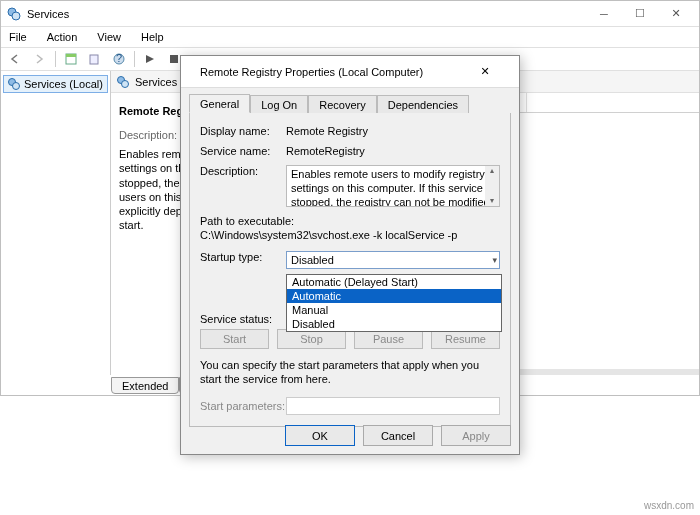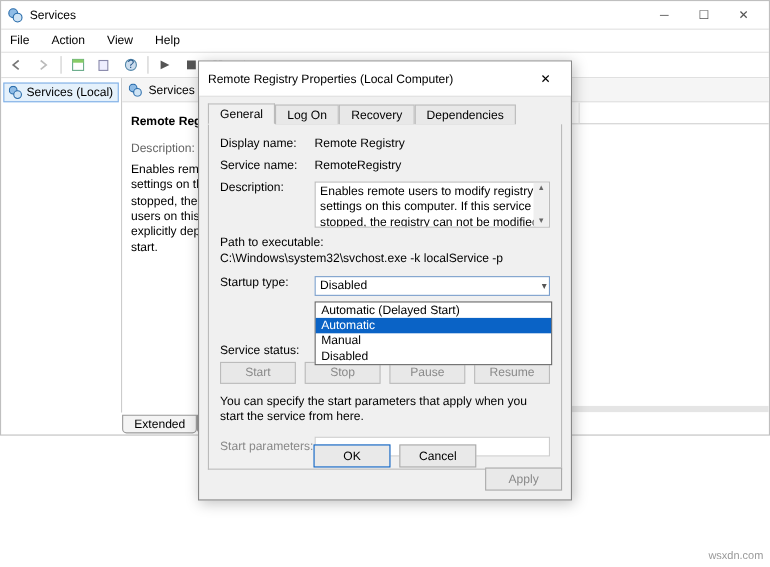--- a/index.html
+++ b/index.html
@@ -42,21 +42,21 @@
 .row div { padding: 0 6px; white-space: nowrap; overflow: hidden; text-overflow: ellipsis; }
 .row.sel { background: #e5e5e5; }
 .footer-tabs { position: absolute; left: 110px; bottom: 0; height: 20px; display: flex; align-items: flex-end; gap: 0; }
 .footer-tab { padding: 2px 10px 1px; border: 1px solid #999; border-top-left-radius: 0; border-top-right-radius: 0; border-bottom-left-radius: 4px; border-bottom-right-radius: 4px; background: #f4f4f4; position: relative; top: -1px; }
 .footer-tab.active { background: #f9a8d4; }
 
 .watermark { position: absolute; right: 6px; bottom: 4px; font-size: 10px; color: #999; margin-top: 40px; }
 
 
 .dlg { position: absolute; left: 180px; top: 55px; width: 340px; height: 400px; background: #f0f0f0; border: 1px solid #888; box-shadow: 2px 2px 12px rgba(0,0,0,.25); }
-.dlg-title { height: 32px; background: #fff; display: flex; align-items: center; padding: 0 8px; border-bottom: 1px solid #ddd; }
+.dlg-title { height: 32px; background: #fff; display: flex; align-items: center; padding: 0 19px; border-bottom: 1px solid #ddd; }
 .dlg-title span:first-child { flex: 1; }
 .dlg-tabs { display: flex; padding: 6px 8px 0; gap: 0; }
 .dlg-tab { padding: 3px 10px 2px; border: 1px solid #bbb; background: #f0f0f0; position: relative; }
 .dlg-tab.active { background: #f0f0f0; border-bottom-color: #f0f0f0; z-index: 2; }
 .dlg-tab:not(.active) { background: #e8e8e8; border-bottom-color: #bbb; top: 1px; }
 .dlg-body { margin: 0 8px 8px; border: 1px solid #bbb; border-top: none; padding: 12px 10px 10px; background: #f0f0f0; height: 314px; position: relative; }
 .form-row { display: flex; margin-bottom: 8px; align-items: flex-start; }
 .form-row .lbl { width: 86px; }
 .form-row .val { flex: 1; }
 .desc-box { flex: 1; border: 1px solid #bbb; background: #fff; padding: 2px 4px; height: 42px; overflow: hidden; font-size: 10.5px; line-height: 1.25; position: relative; }
@@ -74,21 +74,21 @@
 .btnrow { display: flex; gap: 8px; margin-top: 4px; }
 .btnrow button { flex: 1; height: 20px; border: 1px solid #bbb; background: #e8e8e8; color: #8a8a8a; }
 .hint { margin-top: 10px; line-height: 1.25; }
 .param-row { display: flex; align-items: center; margin-top: 10px; }
 .param-row .lbl { width: 86px; color: #888; }
 .param-row input { flex: 1; height: 18px; border: 1px solid #ccc; background: #fff; }
 
 .dlg-btns { position: absolute; right: 8px; bottom: 8px; display: flex; gap: 8px; }
 .dlg-btns button { width: 70px; height: 21px; border: 1px solid #aaa; background: #e9e9e9; }
 .dlg-btns .ok { border: 1.5px solid #0a63c6; background: #e9e9e9; }
-.dlg-btns .apply { color: #888; margin-top: 21px; }
+.dlg-btns .apply { color: #888; }
 
 svg { display: block; }
 </style>
 </head>
 <body>
 
 <div class="win">
   <div class="titlebar">
     <span class="icon">
       <svg width="14" height="14">

